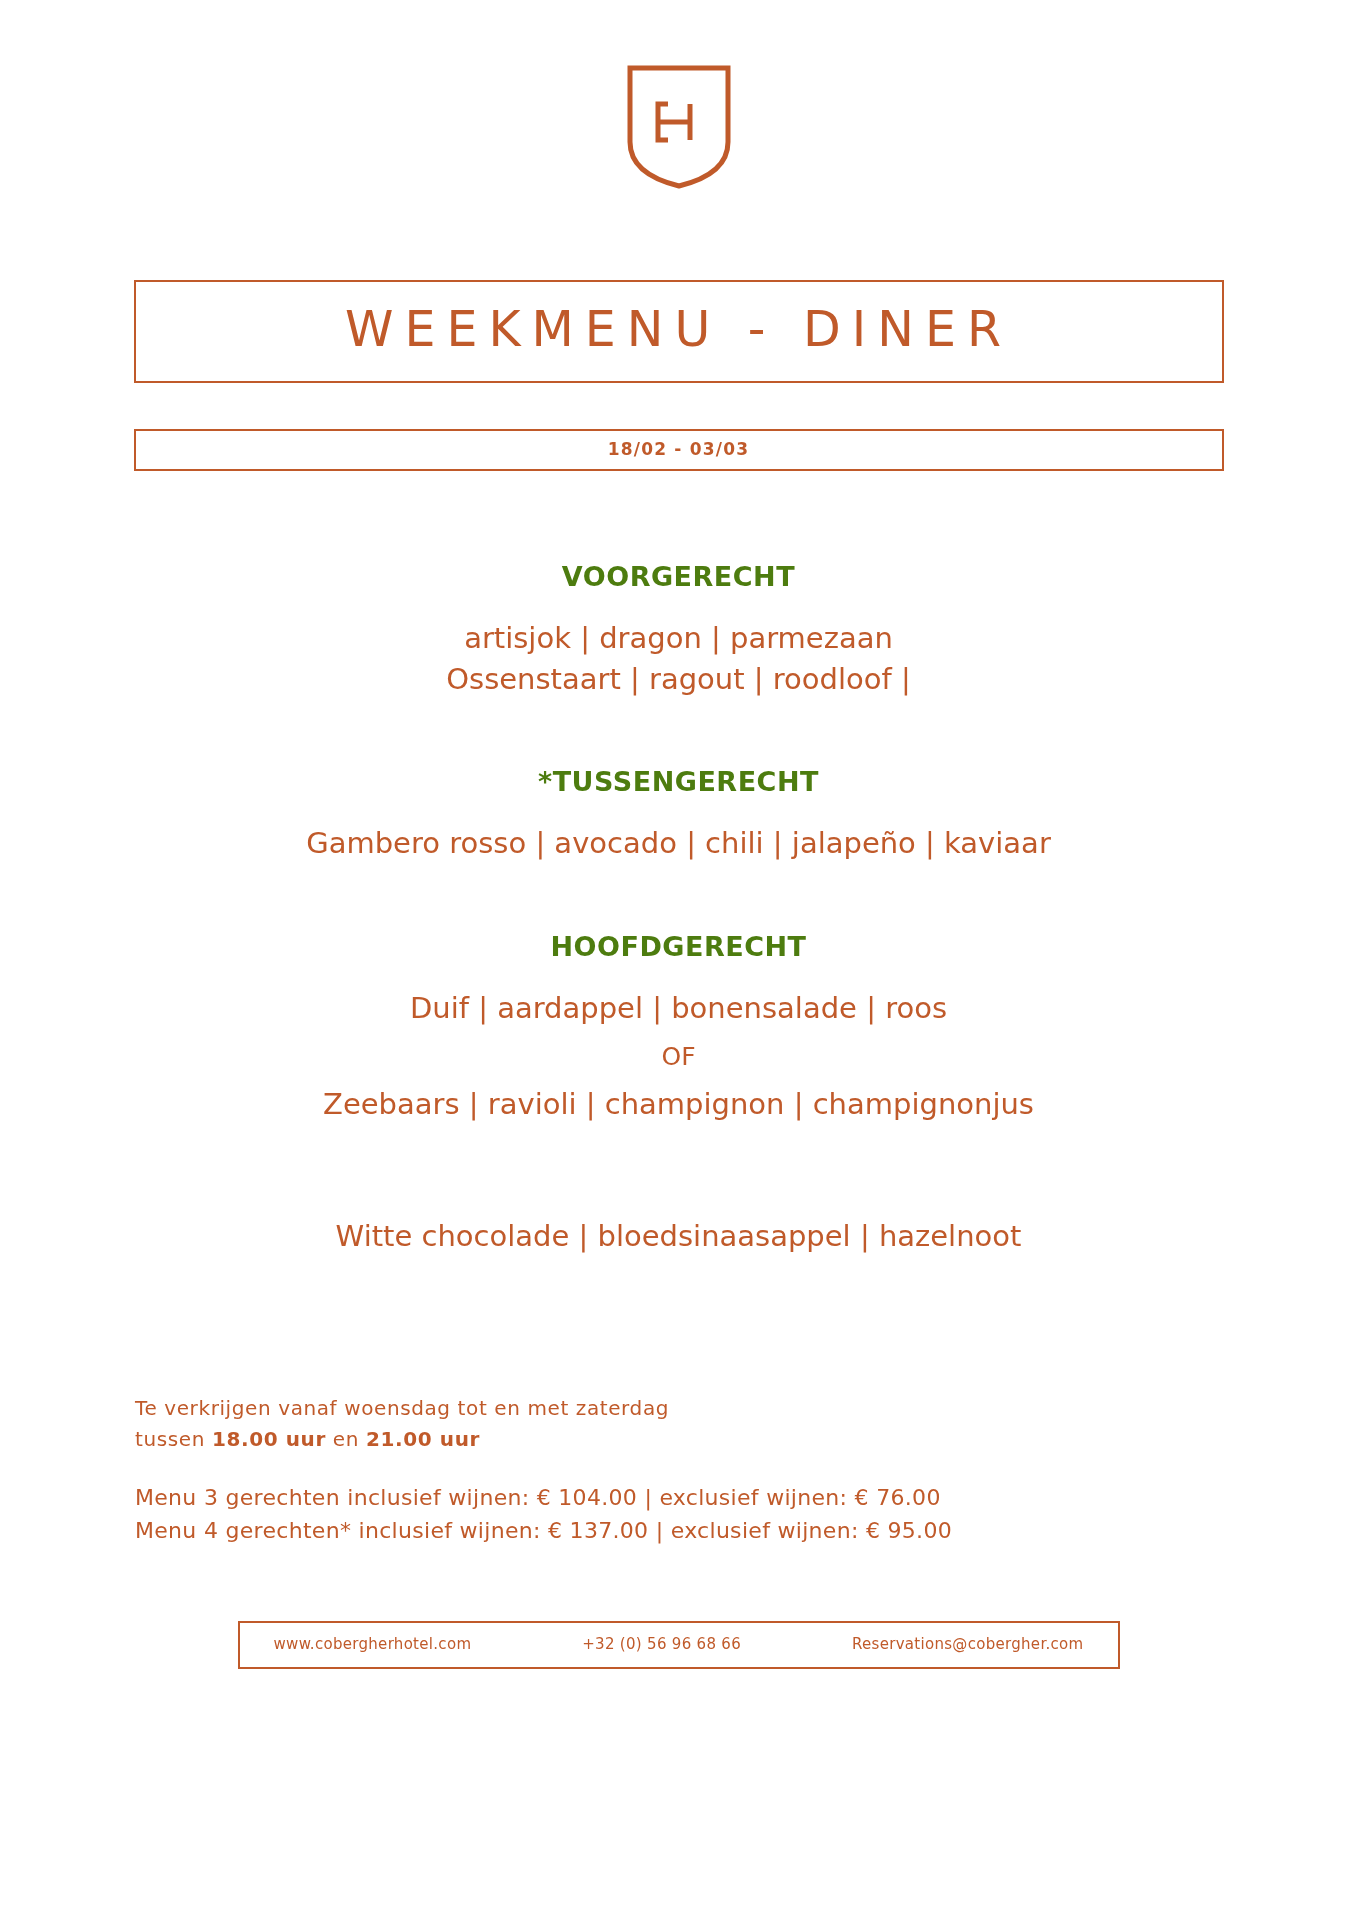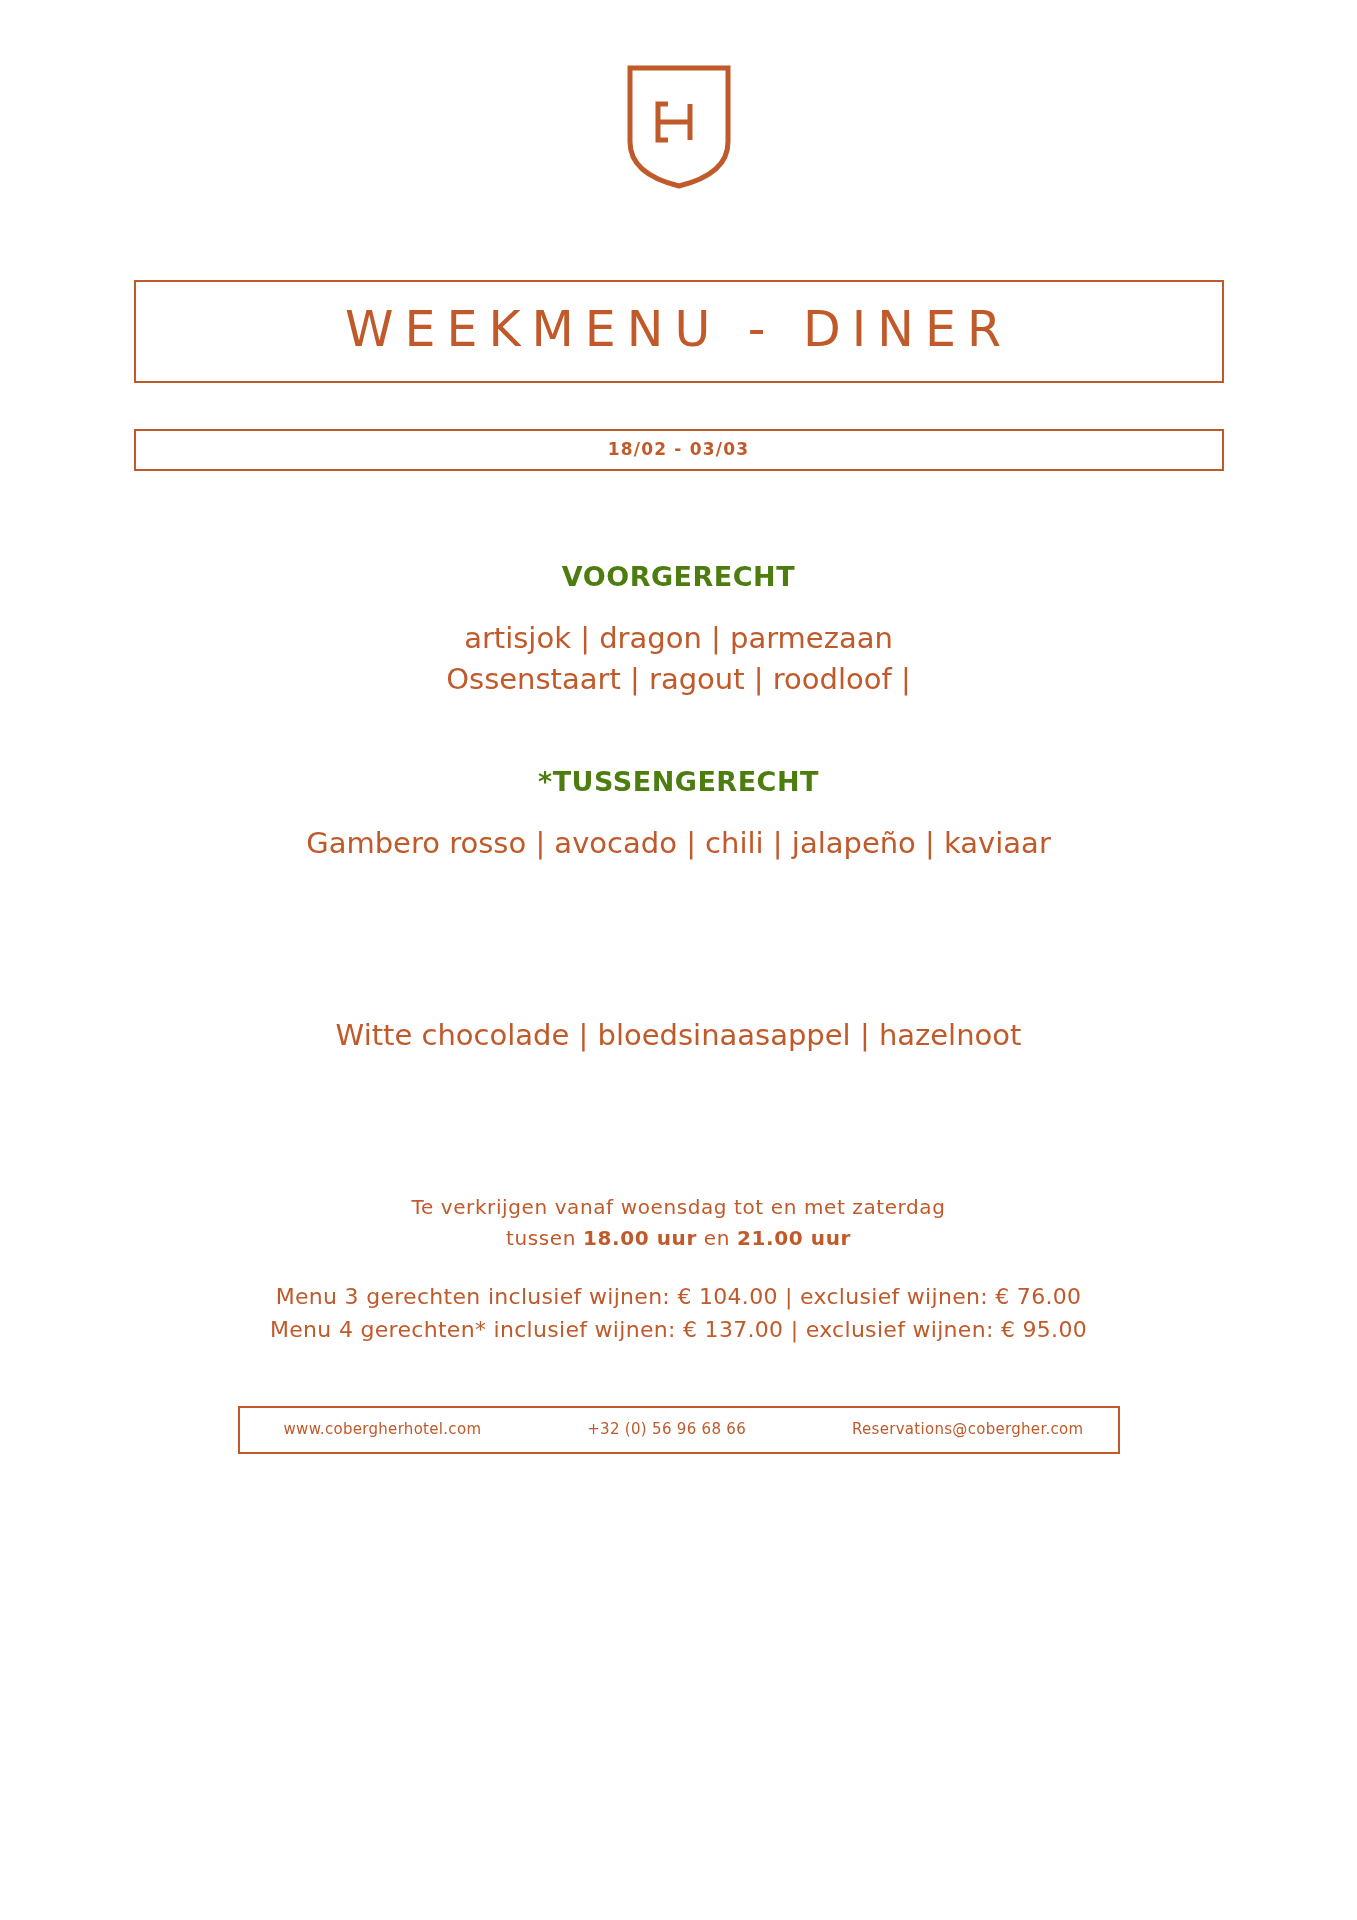--- a/index.html
+++ b/index.html
@@ -97,43 +97,42 @@
   }
 
   .gap-1 { height: 58px; }
   .gap-2 { height: 60px; }
   .gap-3 { height: 66px; }
 
   
   .notes {
     margin-top: 96px;
     width: 100%;
-    text-align: center;
     color: #c05a2a;
   }
   .note-avail {
     font-size: 20px;
     letter-spacing: 0.6px;
     line-height: 1.55;
   }
   .note-avail b { font-weight: bold; }
   .prices {
     margin-top: 26px;
     font-size: 22px;
     line-height: 1.5;
     letter-spacing: 0.3px;
   }
 
   
   .contact-bar {
-    margin-top: 20px;
+    margin-top: 34px;
     width: 882px;
     box-sizing: border-box;
     border: 2px solid #c05a2a;
-    padding: 12px 34px 14px 44px;
+    padding: 12px 34px 14px 34px;
     display: flex;
     justify-content: space-between;
     align-items: center;
     font-size: 15px;
     letter-spacing: 0.3px;
     color: #c05a2a;
   }
   .contact-bar .c-item { white-space: nowrap; }
   .contact-bar .c-mid { flex: 0 0 auto; }
 </style>
@@ -173,20 +172,28 @@
 
     <div class="course">
       <div class="course-title">*TUSSENGERECHT</div>
       <div class="course-lines">
         <span class="course-line">Gambero rosso | avocado | chili | jalapeño | kaviaar</span>
       </div>
     </div>
 
     <div class="gap-2"></div>
 
+    <div class="course">
+      <div class="course-title">HOOFDGERECHT</div>
+      <div class="course-lines">
+        <span class="course-line">Duif | aardappel | bonensalade | roos</span>
+        <span class="course-sep">OF</span>
+        <span class="course-line">Zeebaars | ravioli | champignon | champignonjus</span>
+      </div>
+    </div>
 
     <div class="gap-3"></div>
 
     <div class="course">
       <div class="course-lines">
         <span class="course-line">Witte chocolade | bloedsinaasappel | hazelnoot</span>
       </div>
     </div>
 
   </div>

